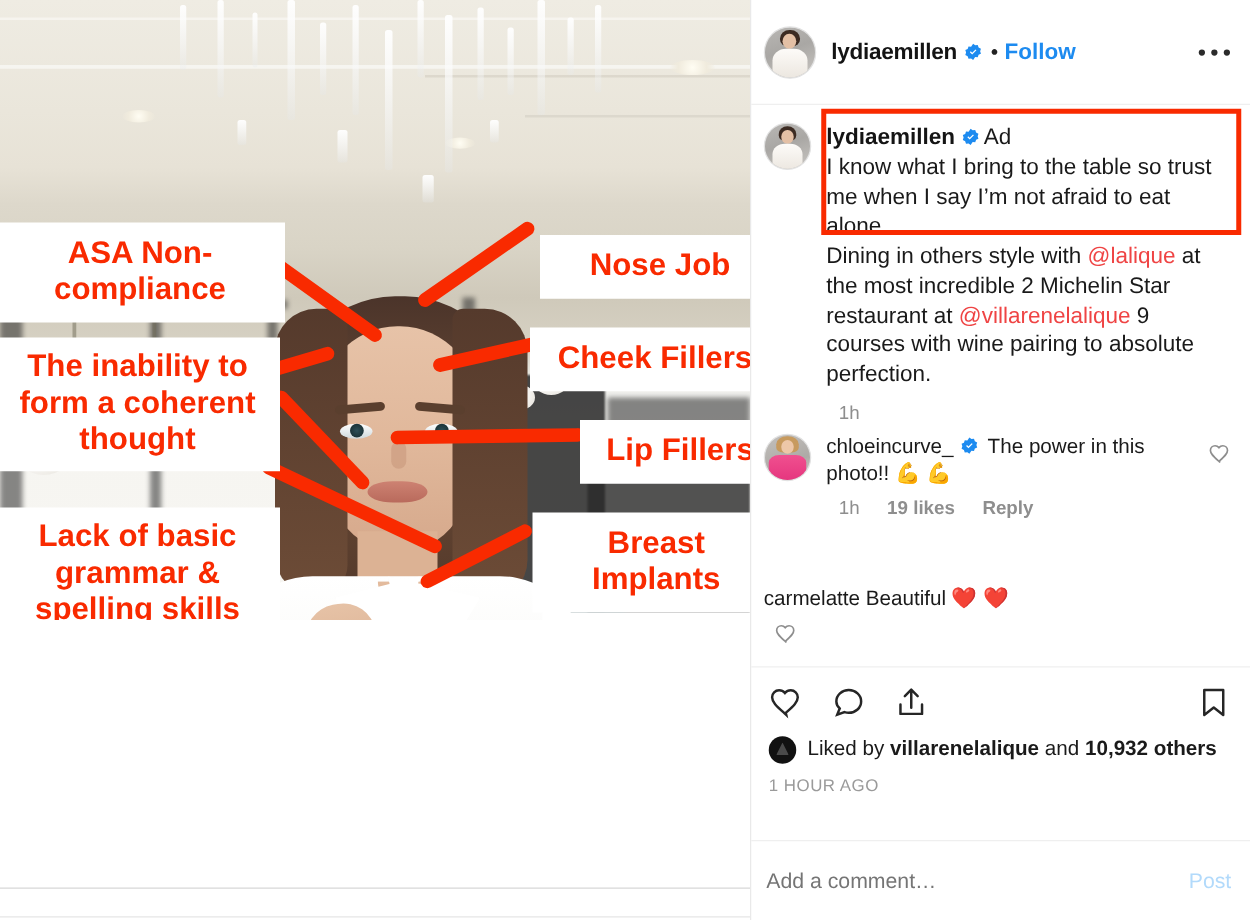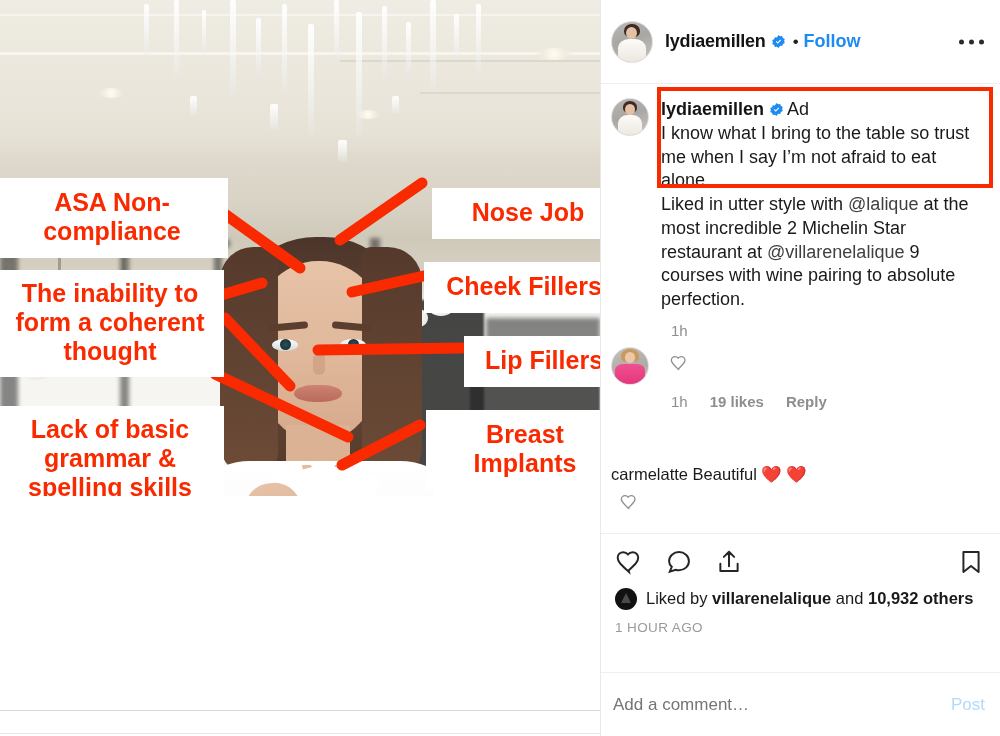--- a/index.html
+++ b/index.html
@@ -106,21 +106,21 @@
   .sep-dot{color:#222;font-size:17px;margin:0 5px 0 4px;}
   .follow{color:#1d8bf0;font-size:18px;font-weight:bold;cursor:pointer;}
   .dots{position:absolute;right:16px;top:50%;transform:translateY(-50%);display:flex;gap:5px;cursor:pointer;}
   .dots i{width:5px;height:5px;border-radius:50%;background:#2b2b2b;display:block;}
 
   .ig-body{position:relative;height:448px;overflow:hidden;}
   .post{display:flex;padding:14px 14px 0 10px;box-sizing:border-box;}
   .post .avatar{width:38px;height:38px;margin-right:12px;}
   .ptext{font-size:18px;line-height:1.32;color:#1a1a1a;flex:1;min-width:0;}
   .ptext .uname-inline{font-weight:bold;color:#141414;}
-  .mention{color:#404040;}
+  .mention{color:#ef4444;}
   .red-box{position:absolute;left:56px;top:3px;width:336px;height:101px;border:4px solid #f92a00;box-sizing:border-box;pointer-events:none;}
   .time-small{color:#8e8e8e;font-size:15px;padding:10px 0 0 70px;}
 
   .cmt{display:flex;padding:8px 14px 0 10px;box-sizing:border-box;align-items:flex-start;}
   .cmt .avatar{width:38px;height:38px;margin-right:12px;flex:0 0 38px;}
   .cmt-txt{flex:1;font-size:16.5px;line-height:1.32;color:#1a1a1a;min-width:0;}
   .heart-sm{flex:0 0 auto;width:20px;margin-left:8px;margin-top:6px;cursor:pointer;}
   .cmt-meta{padding:8px 0 0 70px;display:flex;align-items:center;gap:22px;color:#8e8e8e;font-size:15px;font-weight:bold;}
   .cmt-meta .t{font-weight:normal;}
   .viewreplies{padding:8px 0 0 70px;display:flex;align-items:center;gap:16px;color:#8e8e8e;font-size:15px;font-weight:bold;cursor:pointer;}
@@ -304,34 +304,40 @@
             <div class="av-hair"></div>
             <div class="av-face"></div>
             <div class="av-dress"></div>
         </div>
         <div class="ptext">
           <span class="uname-inline">lydiaemillen</span><span class="verified"><svg viewBox="0 0 24 24" width="15" height="15">
                 <path fill="#1d8bf0" d="M12 1.5l2.6 2.1 3.3-.4 1.1 3.2 3 1.5-1 3.2 1 3.2-3 1.5-1.1 3.2-3.3-.4L12 22.5 9.4 20.4l-3.3.4-1.1-3.2-3-1.5 1-3.2-1-3.2 3-1.5 1.1-3.2 3.3.4z"></path>
                 <path fill="#fff" d="M10.8 15.4l-3-3 1.2-1.2 1.8 1.8 4.2-4.2 1.2 1.2z"></path>
               </svg></span><span>Ad</span><br>
           <span>I know what I bring to the table so trust me when I say I’m not afraid to eat alone.</span><br>
-          <span>Liked in utter style with </span><span class="mention">@lalique</span><span> at the most incredible 2 Michelin Star restaurant at </span><span class="mention">@villarenelalique</span><span> 9 courses with wine pairing to absolute perfection.</span>
+          <span>Dining in others style with </span><span class="mention">@lalique</span><span> at the most incredible 2 Michelin Star restaurant at </span><span class="mention">@villarenelalique</span><span> 9 courses with wine pairing to absolute perfection.</span>
         </div>
         <div class="red-box"></div>
       </div>
 
       <div class="time-small">1h</div>
 
       <div class="cmt">
         <div class="avatar av2">
           <div class="av-bg"></div>
             <div class="av-hair"></div>
             <div class="av-face"></div>
             <div class="av-dress"></div>
         </div>
+        <div class="cmt-txt">
+          <span class="uname-inline">chloeincurve_</span><span class="verified"><svg viewBox="0 0 24 24" width="15" height="15">
+                <path fill="#1d8bf0" d="M12 1.5l2.6 2.1 3.3-.4 1.1 3.2 3 1.5-1 3.2 1 3.2-3 1.5-1.1 3.2-3.3-.4L12 22.5 9.4 20.4l-3.3.4-1.1-3.2-3-1.5 1-3.2-1-3.2 3-1.5 1.1-3.2 3.3.4z"></path>
+                <path fill="#fff" d="M10.8 15.4l-3-3 1.2-1.2 1.8 1.8 4.2-4.2 1.2 1.2z"></path>
+              </svg></span><span> The power in this photo!! 💪 💪</span>
+        </div>
         <span class="heart-sm">
           <svg viewBox="0 0 24 24" width="20" height="20" fill="none" stroke="#8e8e8e" stroke-width="1.6">
               <path d="M12 20.2l-1.4-1.3C5.6 14.4 2.8 11.9 2.8 8.8c0-2.5 2-4.5 4.5-4.5 1.4 0 2.8.7 3.7 1.8.9-1.1 2.3-1.8 3.7-1.8 2.5 0 4.5 2 4.5 4.5 0 3.1-2.8 5.6-7.8 10.1z"></path>
             </svg>
         </span>
       </div>
 
       <div class="cmt-meta">
         <span class="t">1h</span>
         <span>19 likes</span>

